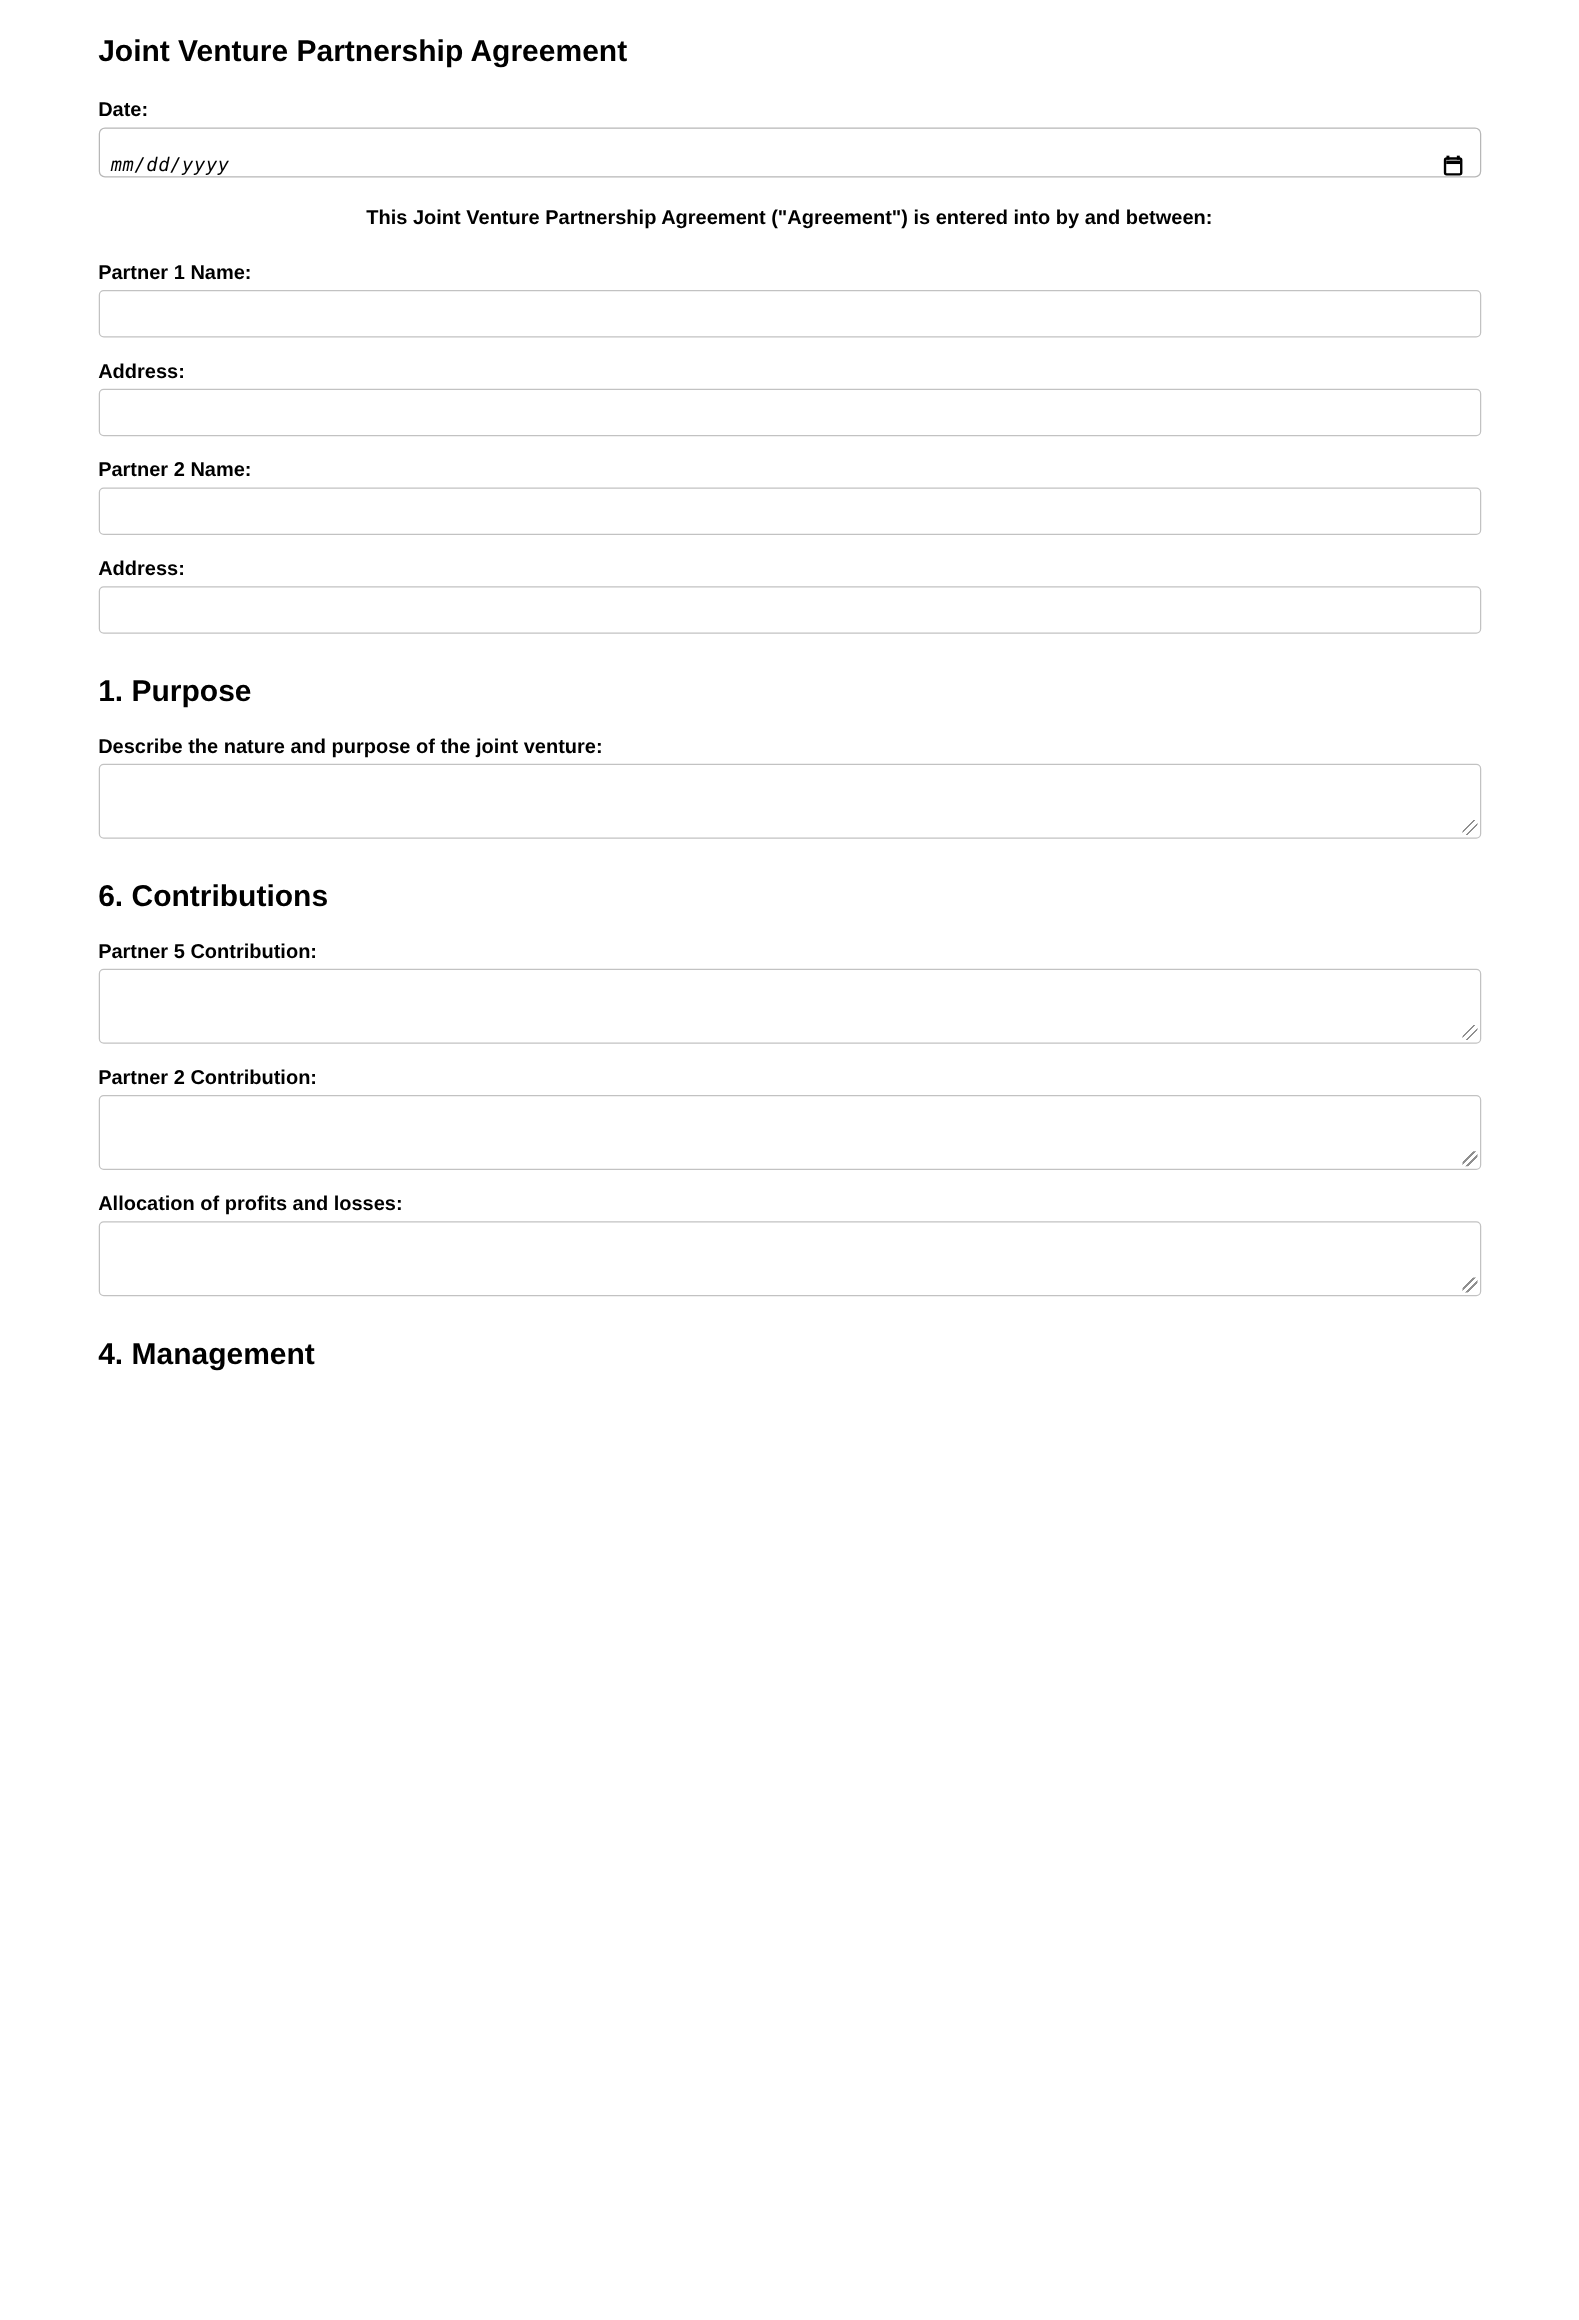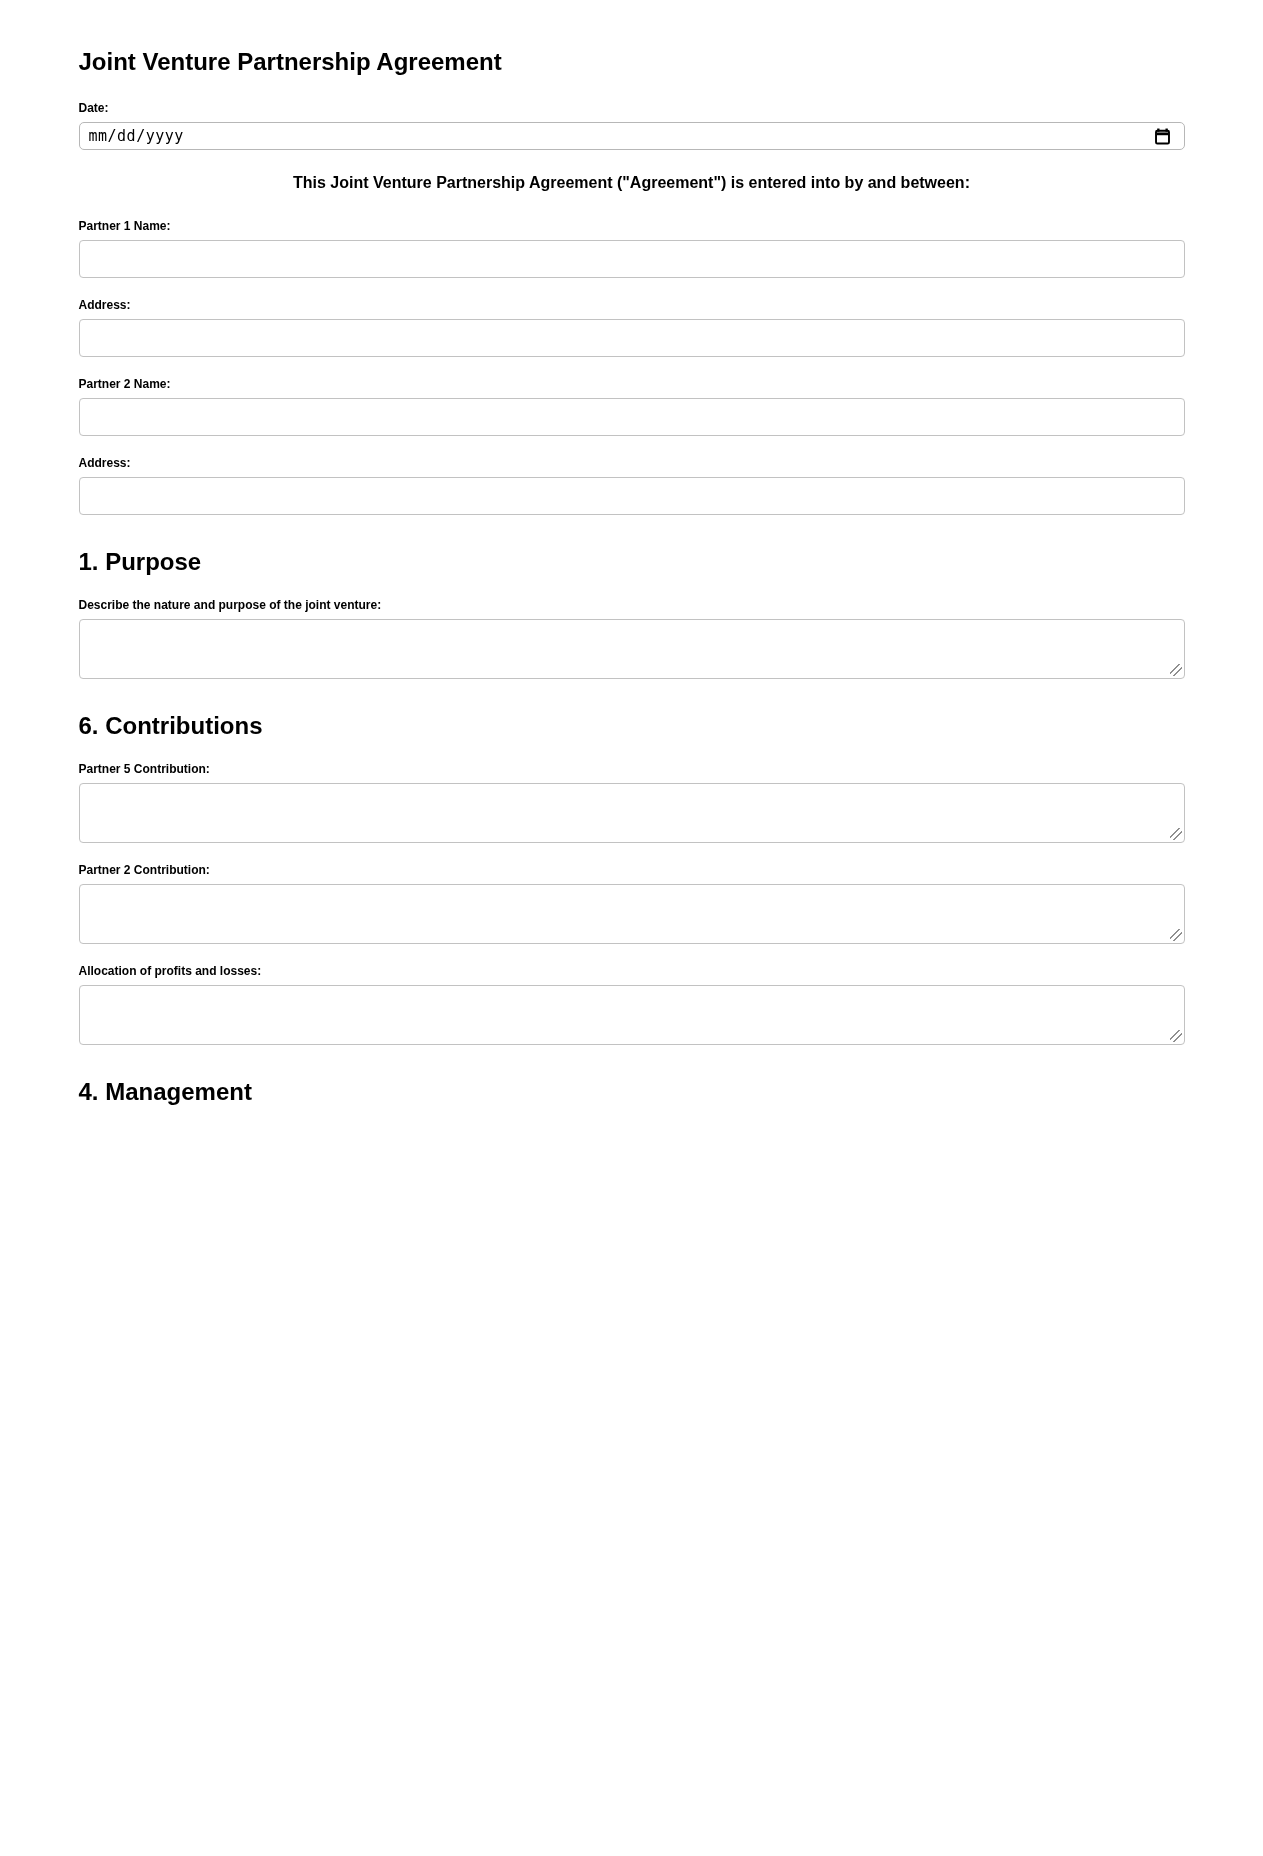--- a/index.html
+++ b/index.html
@@ -10,31 +10,31 @@
     color: #000000;
     font-family: "Liberation Sans", sans-serif;
   }
   body {
     width: 1263px;
     min-height: 1856px;
   }
   .container {
     width: 1106px;
     margin: 0 auto;
-    padding-top: 48px;
+    padding-top: 28px;
   }
   h1.page-title {
     font-size: 24px;
     line-height: 28px;
     font-weight: bold;
     margin: 0 0 24px 0;
   }
   .field-label {
     display: block;
-    font-size: 12px;
+    font-size: 16px;
     font-weight: bold;
     line-height: 17px;
     margin: 0 0 5px 0;
   }
   .field {
     margin-bottom: 19px;
   }
   .intro-text {
     font-size: 16px;
     font-weight: bold;
@@ -57,28 +57,29 @@
     background: #ffffff;
     padding: 0 10px;
     font-family: "Liberation Sans", sans-serif;
     font-size: 15px;
     color: #000000;
     outline: none;
   }
   .date-input {
     position: relative;
     display: flex;
-    align-items: center;
+    align-items: flex-end;
     width: 100%;
-    height: 28px;
+    height: 40px;
     border: 1px solid #b7b7b7;
     border-radius: 5px;
     background: #ffffff;
     padding: 0 13px 0 9px;
     cursor: default;
+    font-style: italic;
   }
   .date-placeholder {
     font-family: "DejaVu Sans Mono", monospace;
     font-size: 15px;
     letter-spacing: 0.5px;
     color: #000000;
   }
   .date-input .cal {
     margin-left: auto;
     width: 17px;

